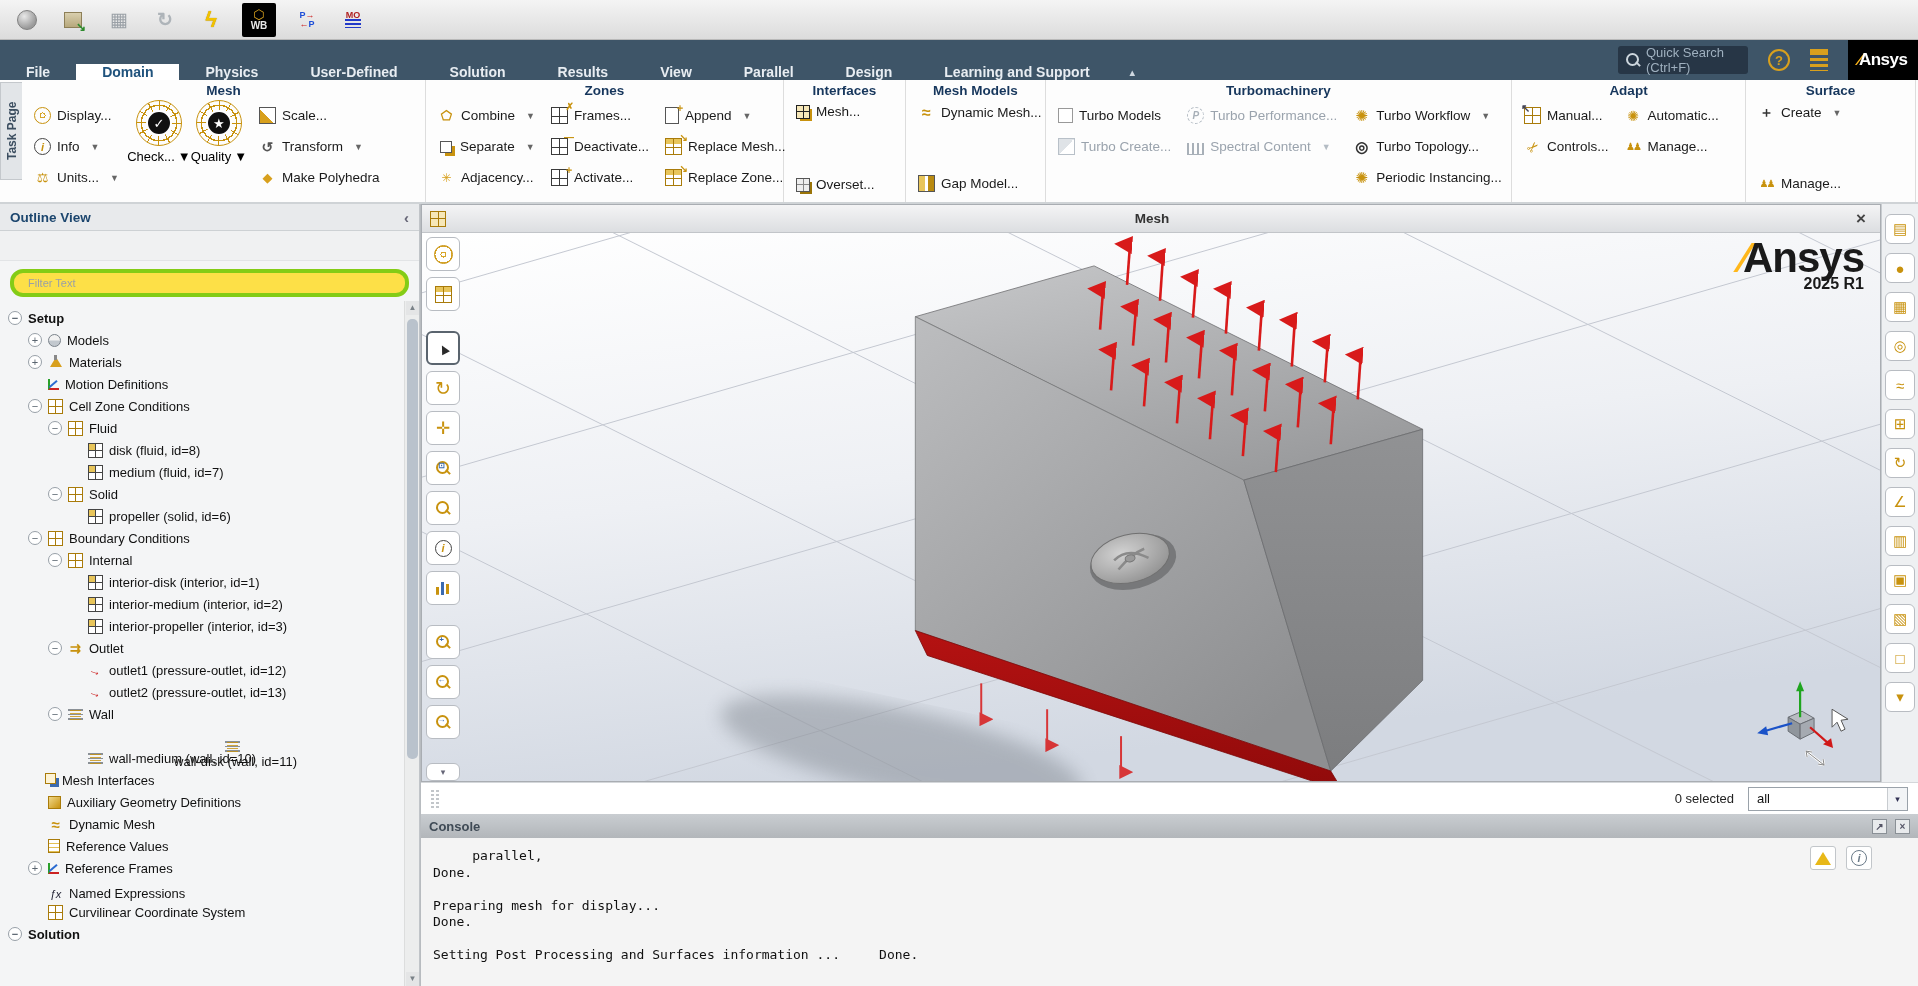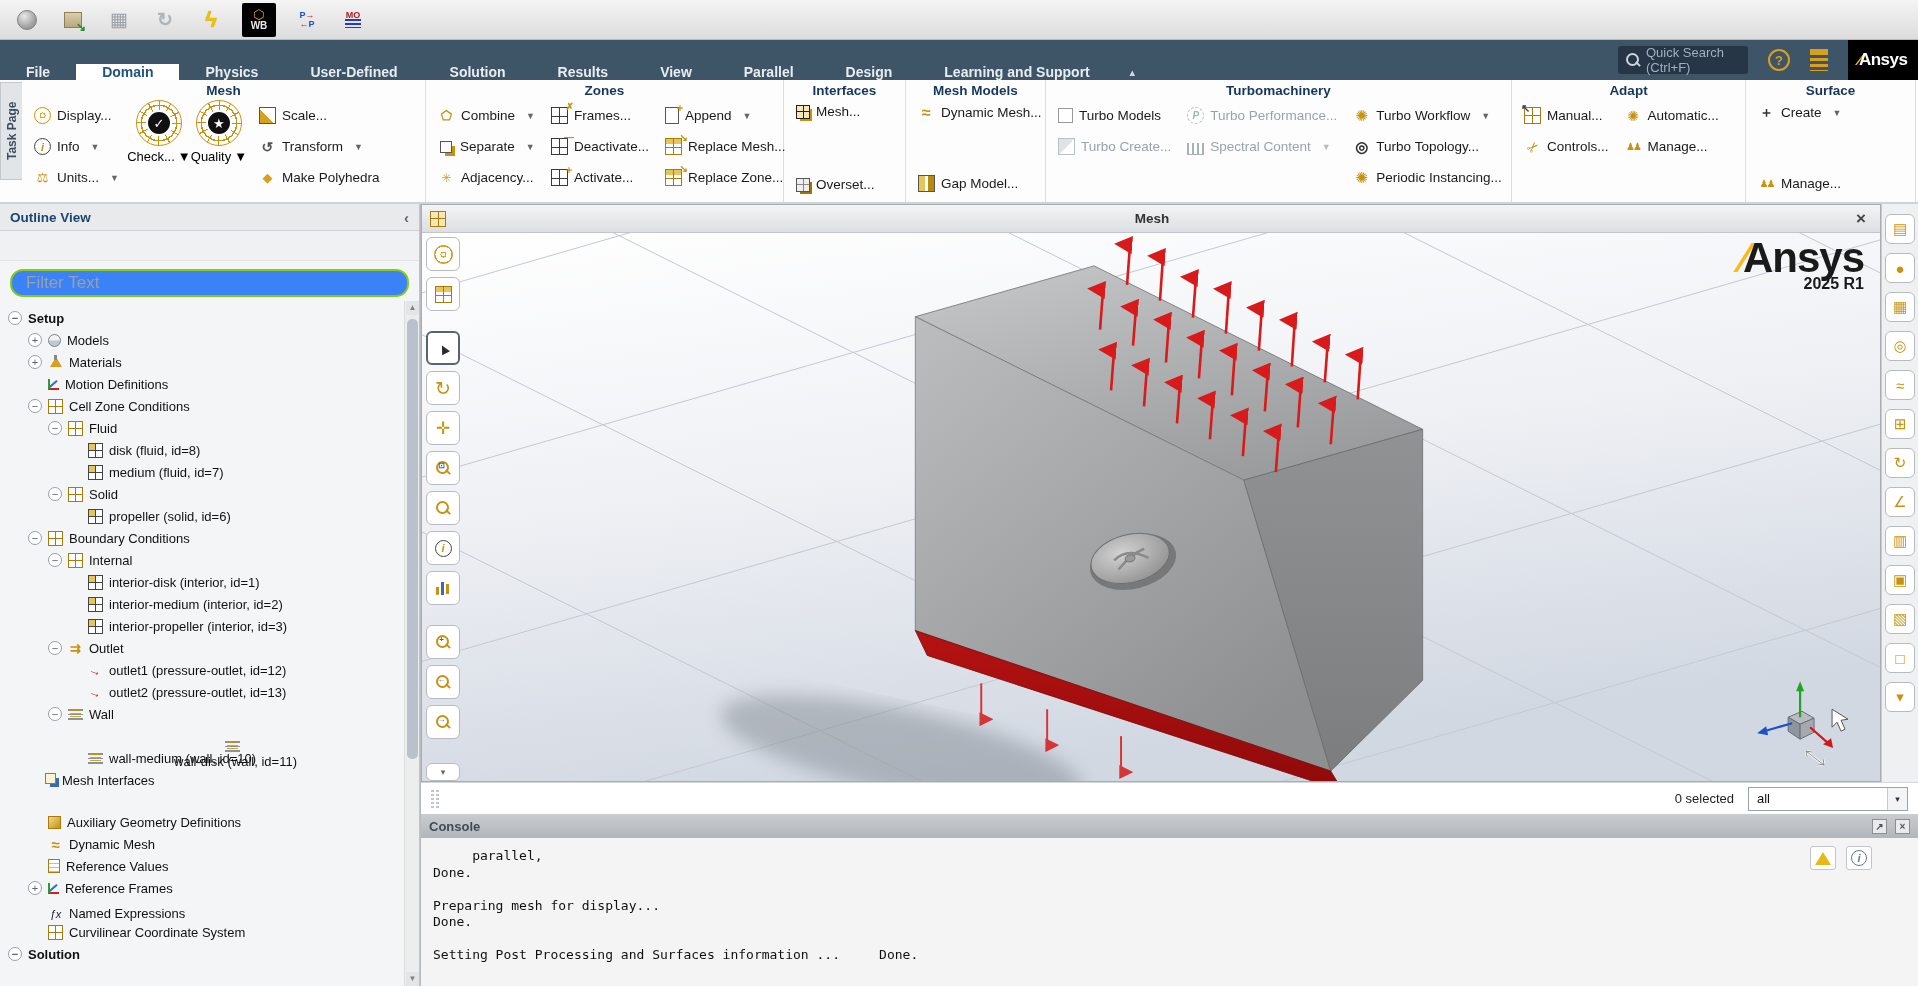--- a/index.html
+++ b/index.html
@@ -114,21 +114,21 @@
 
   
   .main { flex:1; display:flex; min-height:0; background:#eceef0; }
 
   
   .outline { width:420px; display:flex; flex-direction:column; background:#f4f5f6; border-right:1px solid #c0c4c8; }
   .ol-header { height:27px; background:#e8eaec; border-bottom:1px solid #cdd1d4; display:flex; align-items:center; padding:0 10px; font-size:13.5px; font-weight:bold; color:#1c466e; }
   .ol-header .coll { margin-left:auto; color:#667; font-size:15px; }
   .ol-strip { height:30px; background:#f0f1f2; border-bottom:1px solid #e2e4e6; }
   .ol-filter { margin:8px 10px 4px 10px; }
-  .ol-filter input { width:100%; height:28px; border:2px solid #84cc16; border-radius:13px; background:#3b82f6; padding:0 14px; font-size:17px; color:#333; outline:none; font-family:"Liberation Sans",sans-serif; }
+  .ol-filter input { width:100%; height:28px; border:4px solid #84cc16; border-radius:13px; background:#fde047; padding:0 14px; font-size:11px; color:#333; outline:none; font-family:"Liberation Sans",sans-serif; }
   .ol-filter input::placeholder { color:#9aa0a6; }
   .tree { flex:1; position:relative; overflow:hidden; padding:6px 0 0 8px; }
   .trow { height:22px; display:flex; align-items:center; font-size:13px; color:#111; white-space:nowrap; cursor:default; }
   .trow.bold { font-weight:bold; }
   .texp { width:14px; height:14px; border:1px solid #98a0a8; border-radius:50%; color:#5a6570; font-size:11px; line-height:11px; display:flex; align-items:center; justify-content:center; margin-right:6px; flex:none; background:#fff; }
   .texp.none { visibility:hidden; border:none; }
   .tic { width:15px; height:15px; margin-right:6px; flex:none; position:relative; display:flex; align-items:center; justify-content:center; }
   .tic.doc { border:1px solid #8a9096; width:12px; height:14px; background:linear-gradient(#fff,#d8dce0); }
   .tic.sphere-gray { border:1px solid #7a828a; border-radius:50%; width:13px; height:13px; background:linear-gradient(#f2f2f2 45%, #c2c8ce 55%); }
   .tic.flask::before { content:""; border-left:6px solid transparent; border-right:6px solid transparent; border-bottom:10px solid #d8a01d; }
@@ -596,21 +596,21 @@
             <div class="trow" style="padding-left: 60px;">
               <span class="texp none">−</span>
               <span class="tic wall"></span>
               <span>wall-medium (wall, id=10)</span>
             </div>
             <div class="trow" style="padding-left: 20px;">
               <span class="texp none">−</span>
               <span class="tic interfaces"></span>
               <span>Mesh Interfaces</span>
             </div>
-            <div class="trow" style="padding-left: 20px; margin-top: 20px;">
+            <div class="trow" style="padding-left: 20px;">
               <span class="texp none">−</span>
               <span class="tic auxgeom"></span>
               <span>Auxiliary Geometry Definitions</span>
             </div>
             <div class="trow" style="padding-left: 20px;">
               <span class="texp none">−</span>
               <span class="tic dynmesh"></span>
               <span>Dynamic Mesh</span>
             </div>
             <div class="trow" style="padding-left: 20px;">

